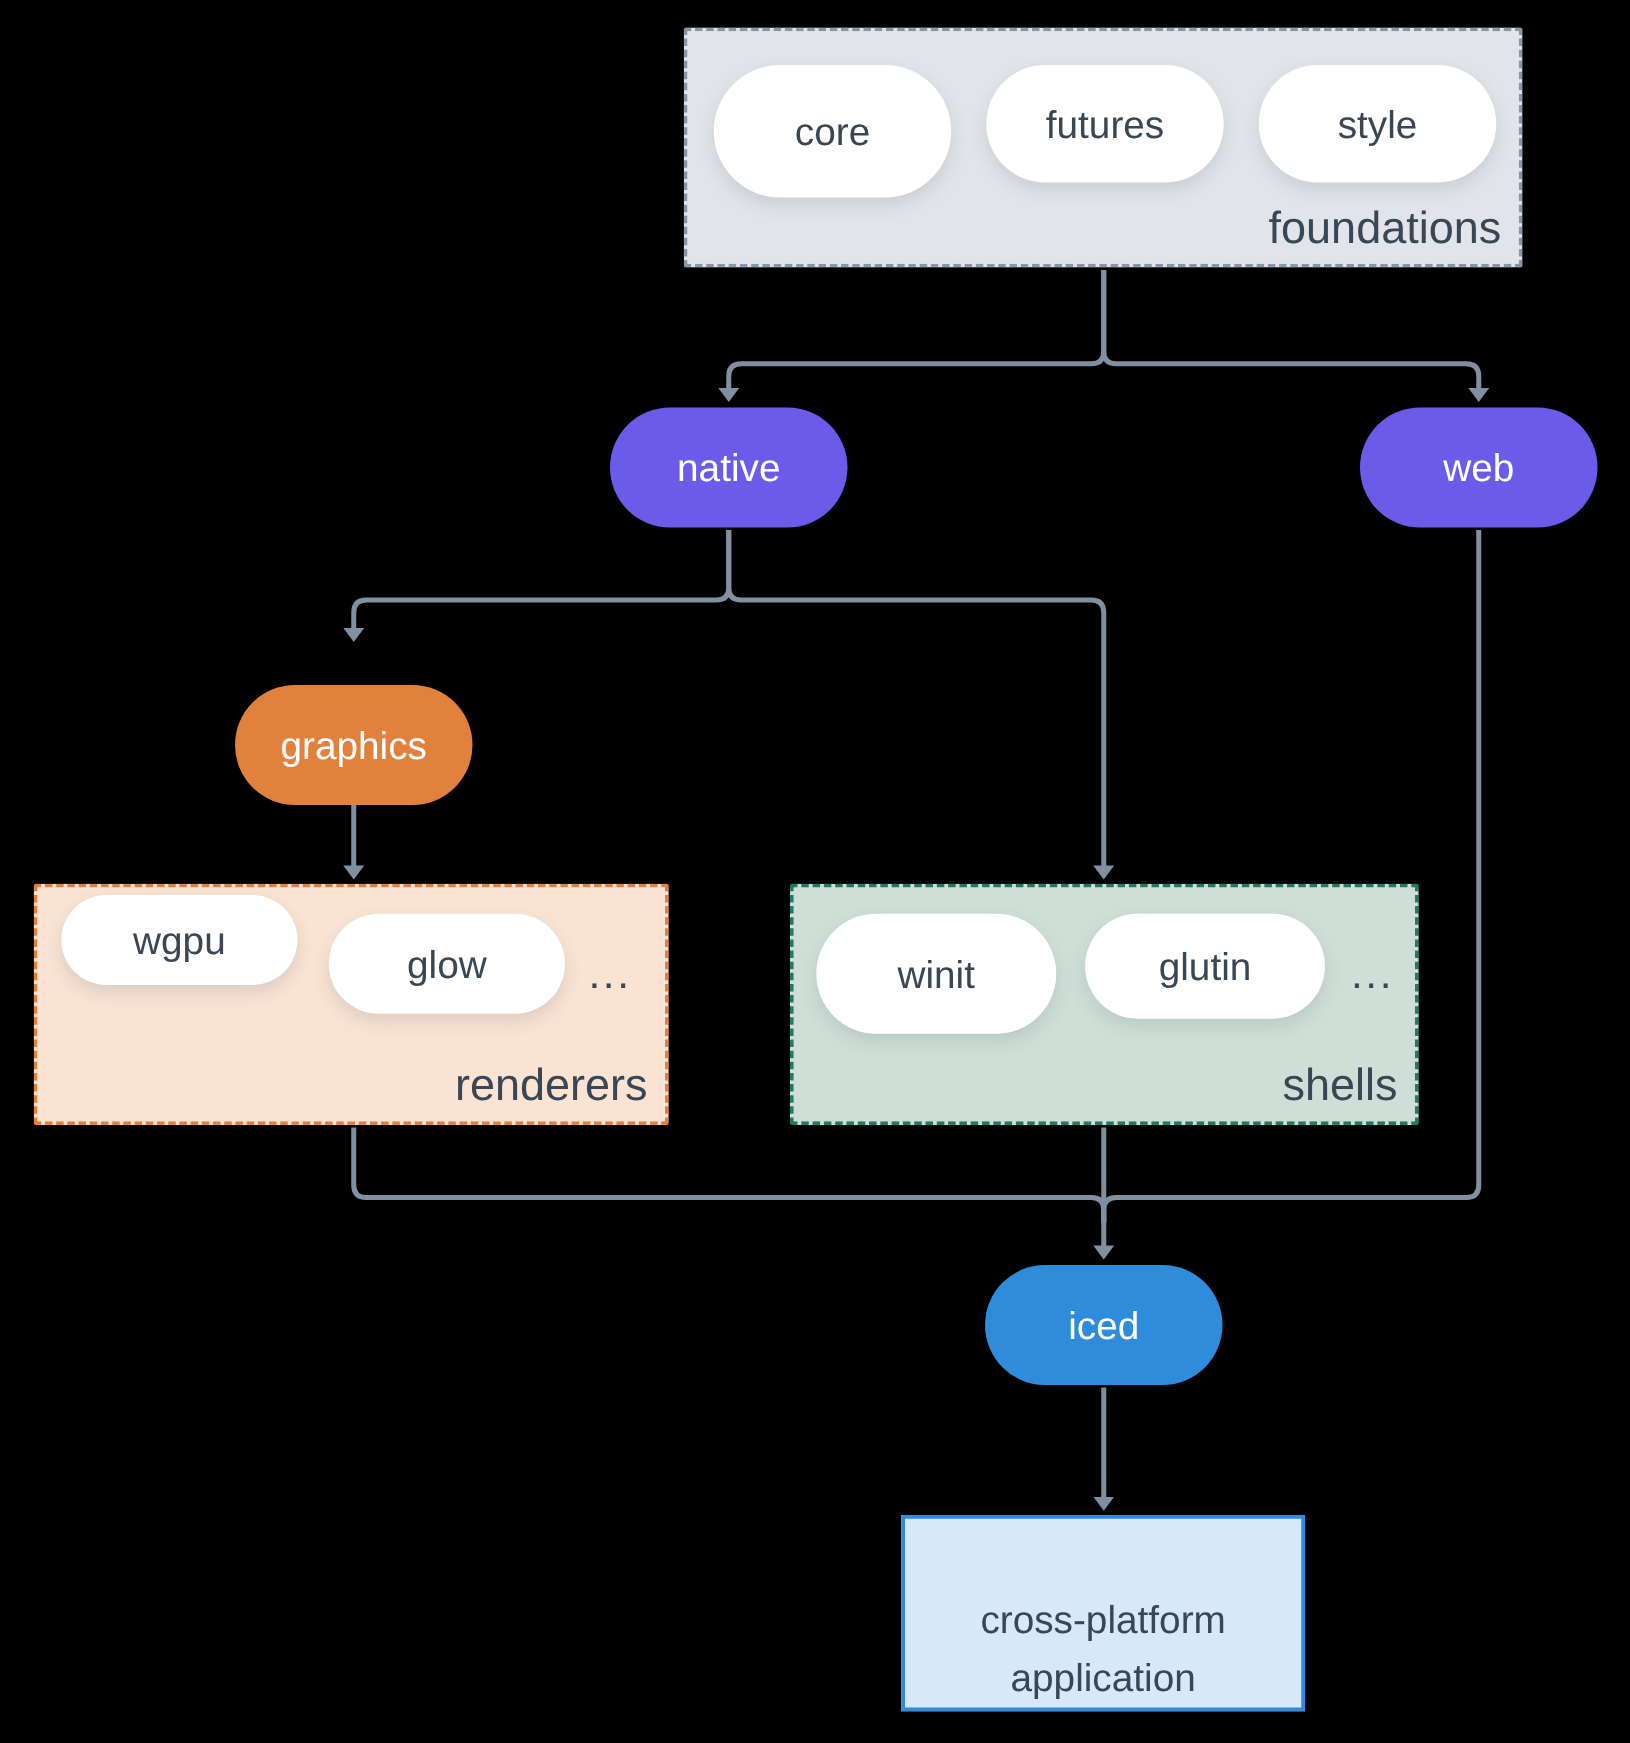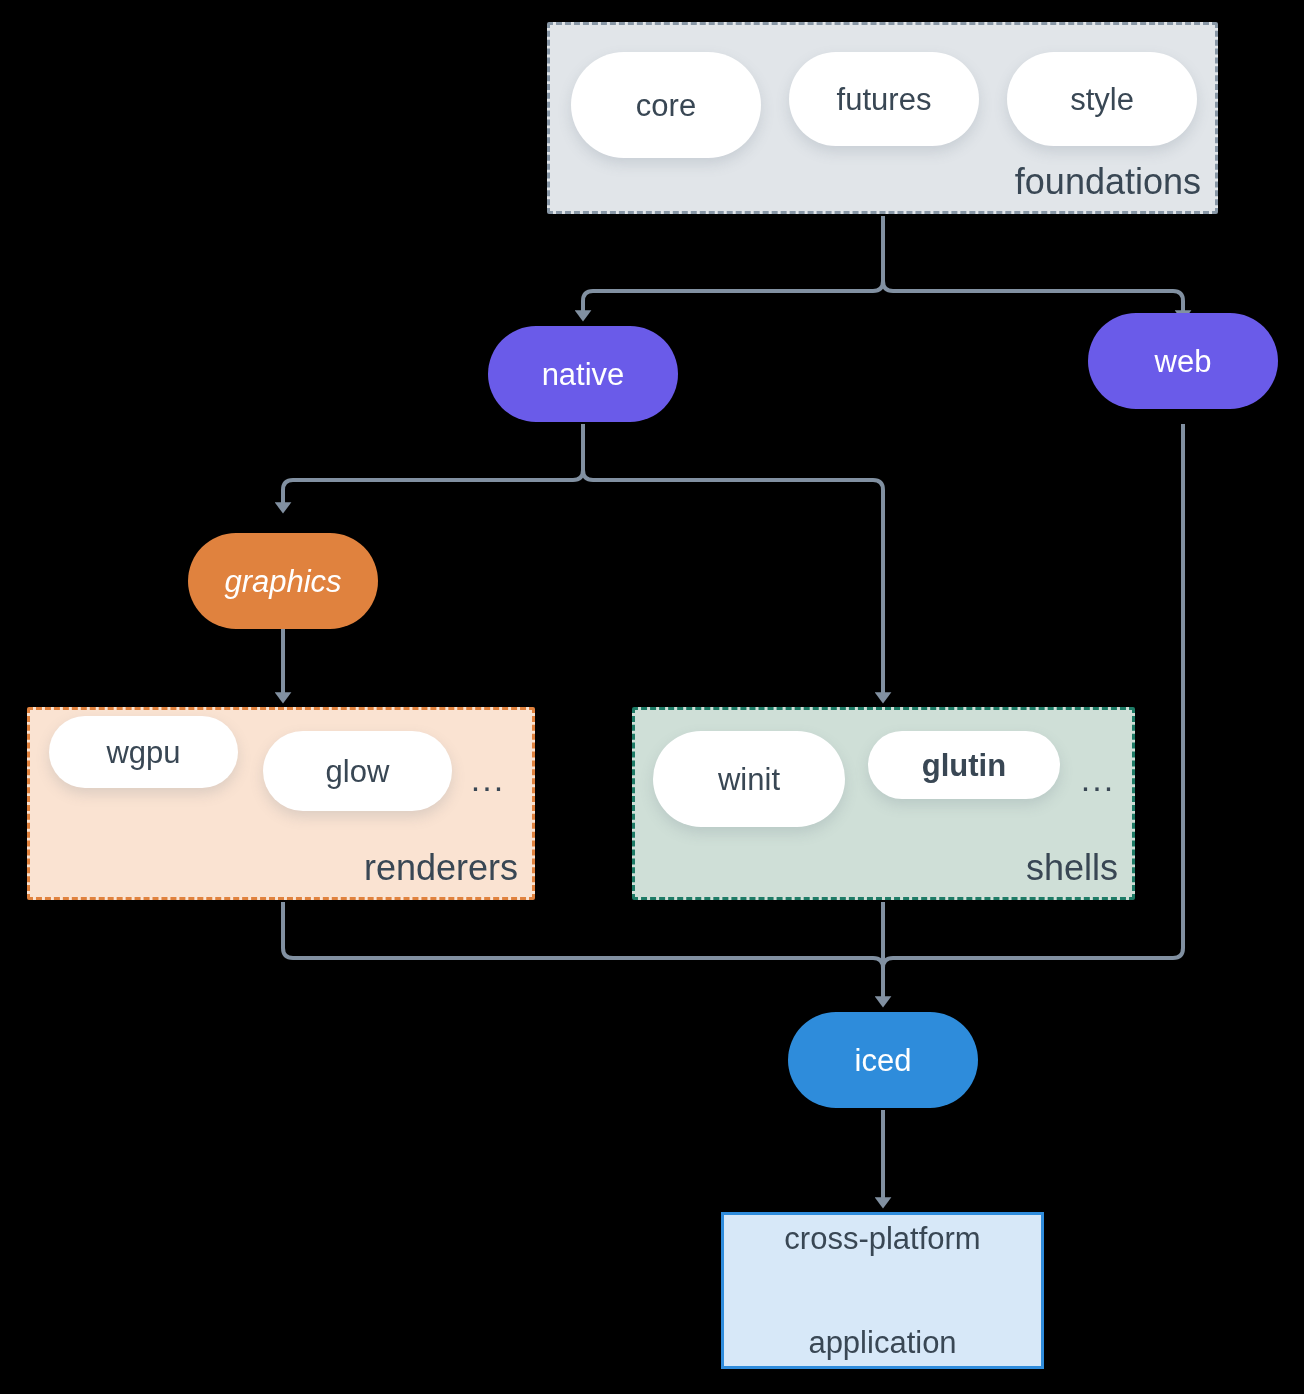--- a/index.html
+++ b/index.html
@@ -34,21 +34,21 @@
     border-radius:60px;font-size:31px;line-height:1;}
   .pill.white{background:var(--pill-fill);color:var(--text-dark);
     box-shadow:0 6px 14px rgba(90,105,120,0.18);}
   .pill.purple{background:var(--node-purple);color:var(--text-light);}
   .pill.orange{background:var(--node-orange);color:var(--text-light);}
   .pill.blue{background:var(--node-blue);color:var(--text-light);text-align:right;}
   .ellipsis{position:absolute;display:flex;align-items:center;justify-content:center;
     font-size:34px;color:var(--text-dark);letter-spacing:2px;}
   .app-box{position:absolute;left:721px;top:1212px;width:323px;height:157px;
     box-sizing:border-box;background:var(--app-fill);border:3px solid var(--app-border);
-    display:flex;flex-direction:column;align-items:center;justify-content:space-between;
+    display:flex;flex-direction:column;align-items:center;justify-content:flex-end;
     font-size:31px;line-height:47px;color:var(--text-dark);}
 </style>
 </head>
 <body>
 
 <div class="canvas">
 
   <svg class="edges" viewBox="0 0 1304 1394" xmlns="http://www.w3.org/2000/svg">
     <defs>
       <marker id="arrowhead" viewBox="0 0 10 12" refX="0.5" refY="6" markerWidth="14" markerHeight="17" markerUnits="userSpaceOnUse" orient="auto">
@@ -75,46 +75,46 @@
   <div class="pill white" style="left:789px;top:52px;width:190px;height:94px;">
     <span>futures</span>
   </div>
   <div class="pill white" style="left:1007px;top:52px;width:190px;height:94px;">
     <span>style</span>
   </div>
 
   <div class="pill purple" style="left:488px;top:326px;width:190px;height:96px;">
     <span>native</span>
   </div>
-  <div class="pill purple" style="left:1088px;top:313px;width:190px;height:96px;">
+  <div class="pill purple" style="left:1088px;top:326px;width:190px;height:96px;">
     <span>web</span>
   </div>
 
-  <div class="pill orange" style="left:188px;top:533px;width:190px;height:96px;font-style:italic;">
+  <div class="pill orange" style="left:188px;top:548px;width:190px;height:96px;">
     <span>graphics</span>
   </div>
 
   <div class="group-box renderers">
     <div class="group-label">renderers</div>
   </div>
   <div class="pill white" style="left:49px;top:716px;width:189px;height:72px;">
     <span>wgpu</span>
   </div>
   <div class="pill white" style="left:263px;top:731px;width:189px;height:80px;">
     <span>glow</span>
   </div>
   <div class="ellipsis" style="left:460px;top:731px;width:56px;height:96px;">...</div>
 
   <div class="group-box shells">
     <div class="group-label">shells</div>
   </div>
   <div class="pill white" style="left:653px;top:731px;width:192px;height:96px;">
     <span>winit</span>
   </div>
-  <div class="pill white" style="left:868px;top:731px;width:192px;height:68px;font-weight:bold;">
+  <div class="pill white" style="left:868px;top:731px;width:192px;height:84px;">
     <span>glutin</span>
   </div>
   <div class="ellipsis" style="left:1070px;top:731px;width:56px;height:96px;">...</div>
 
   <div class="pill blue" style="left:788px;top:1012px;width:190px;height:96px;">
     <span>iced</span>
   </div>
 
   <div class="app-box">
     <span>cross-platform</span>

